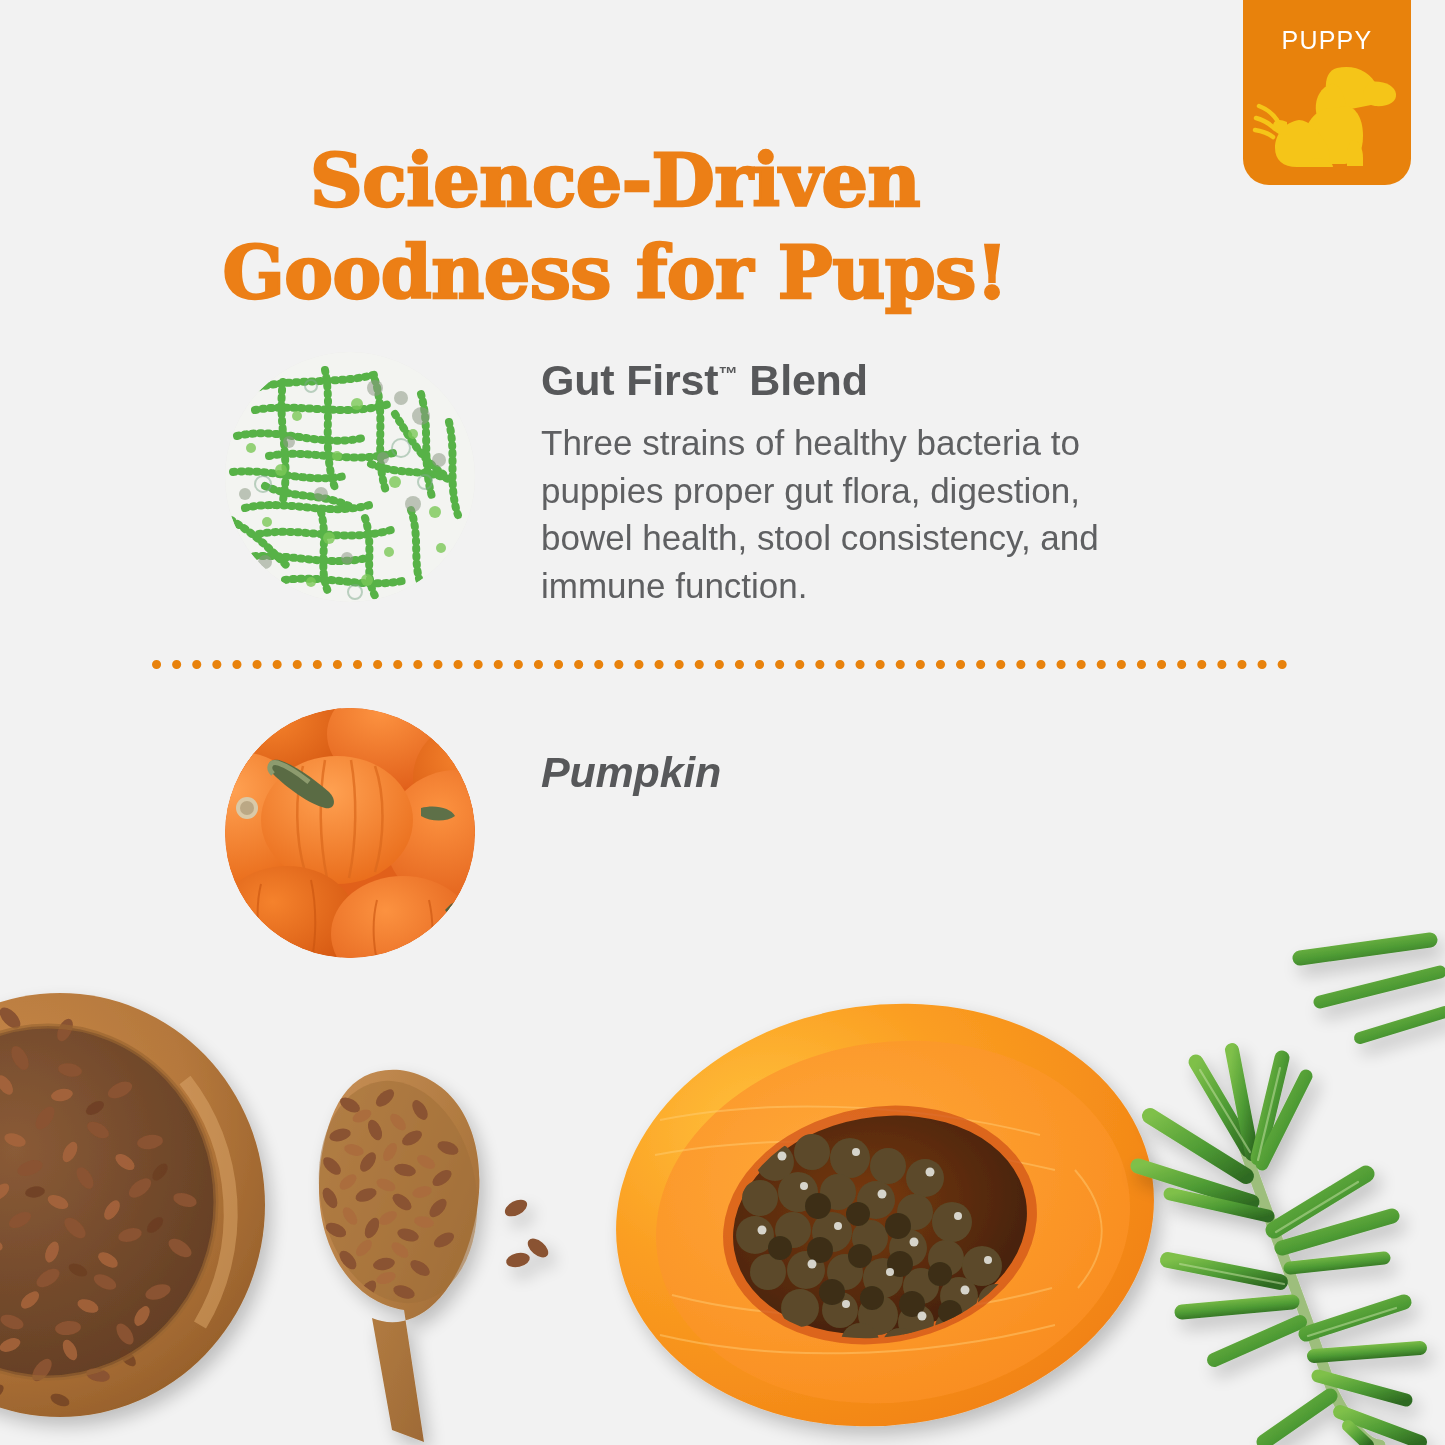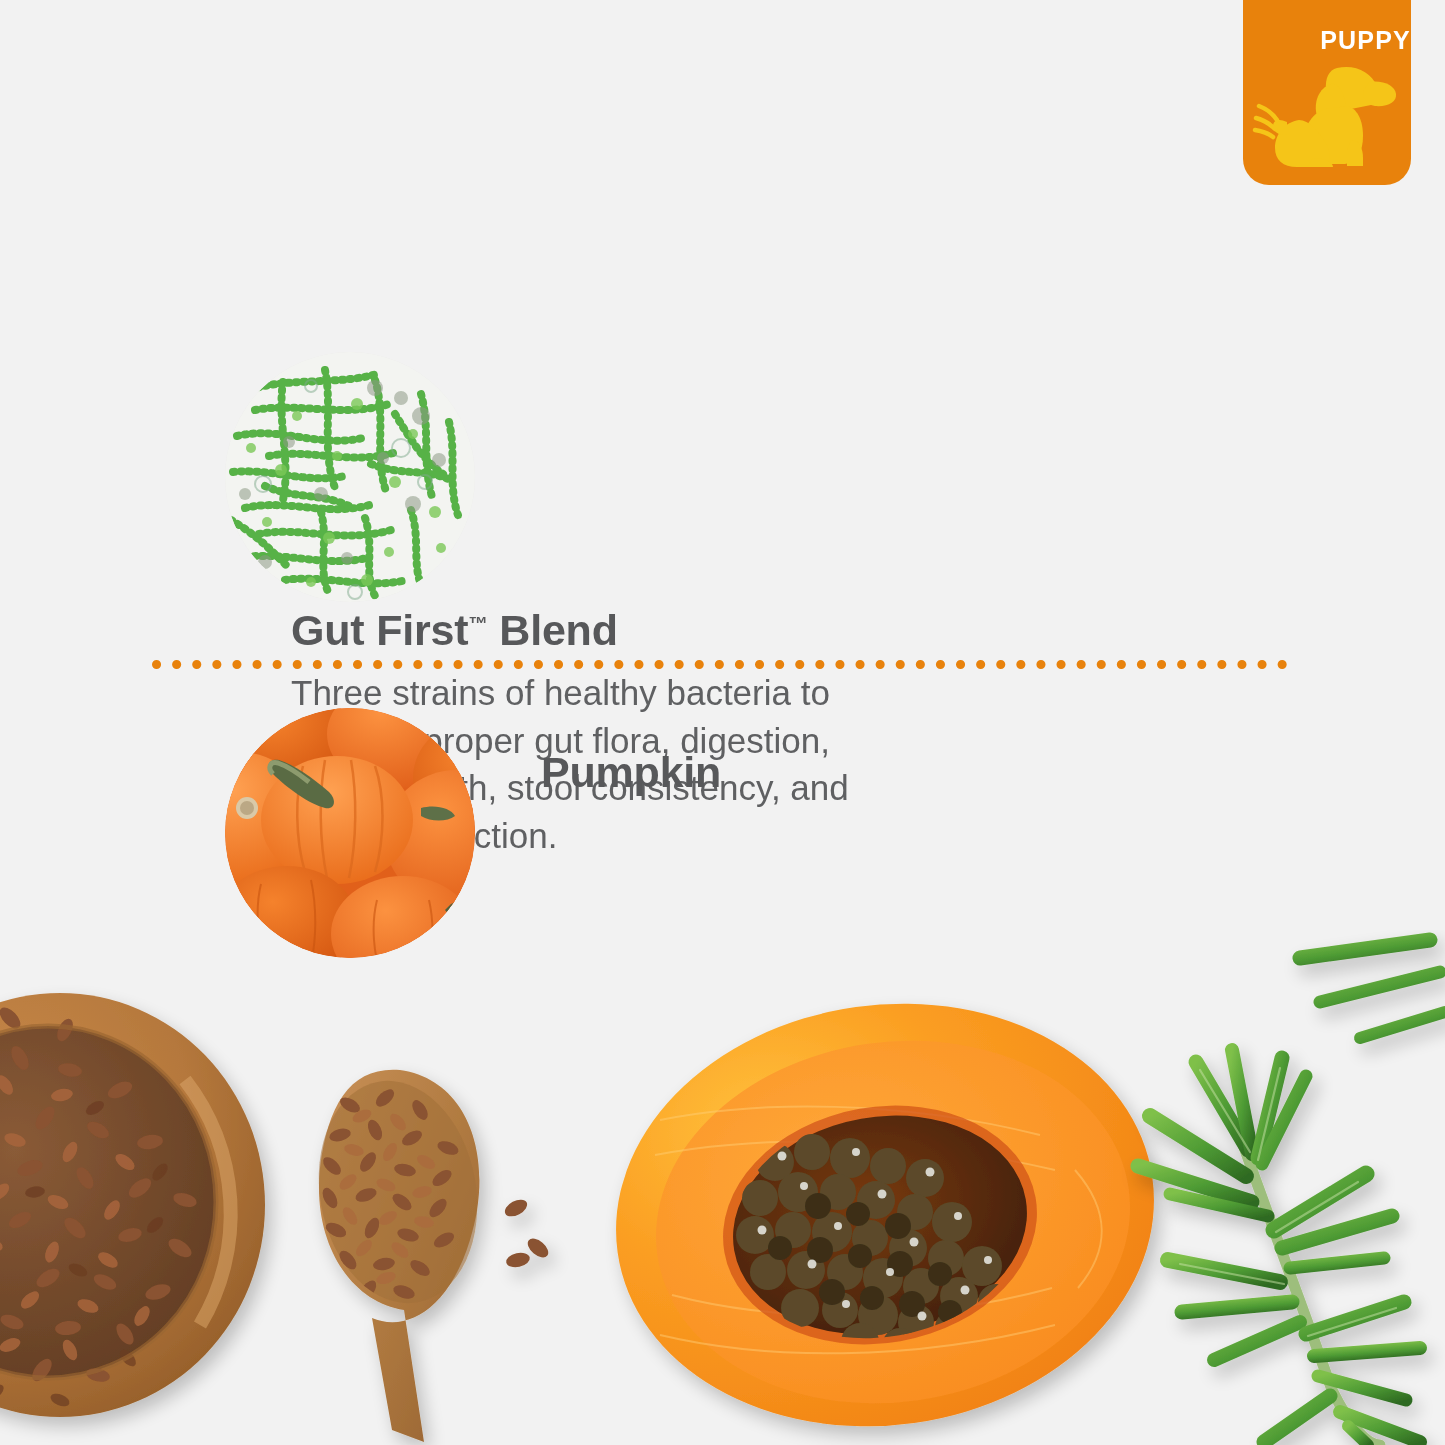--- a/index.html
+++ b/index.html
@@ -14,42 +14,42 @@
 
   
   .badge{
     position:absolute;left:1243px;top:-30px;width:168px;height:215px;
     background:#E8820C;
     border-radius:26px;
     overflow:hidden;
   }
   .badge-label{
     position:absolute;top:56px;left:0;width:100%;
-    text-align:right;color:#FFFFFF;
-    font-size:25px;font-weight:700;letter-spacing:1.2px;
+    text-align:center;color:#FFFFFF;
+    font-size:25px;font-weight:400;letter-spacing:1.2px;
   }
   .badge-dog{position:absolute;left:8px;top:92px;width:152px;height:110px;}
 
   
   .title{
     position:absolute;left:0;top:86px;width:1230px;
     text-align:center;
     color:#EC7F16;
     font-family:"DejaVu Serif", serif;
     font-weight:700;
     font-size:73px;
     line-height:1.26;
     letter-spacing:-0.5px;
     -webkit-text-stroke:2.4px #EC7F16;
     white-space:pre-line;
   }
 
   
   .feature{position:absolute;display:flex;align-items:flex-start;}
-  .f1{left:225px;top:352px;flex-direction:column;}
+  .f1{left:225px;top:352px;}
   .f2{left:225px;top:708px;}
 
   .thumb{
     width:250px;height:250px;border-radius:50%;
     overflow:hidden;flex:0 0 250px;position:relative;
     background:#EDEDEB;
   }
   .thumb svg{display:block;width:250px;height:250px;}
 
   .ftext{margin-left:66px;padding-top:6px;}
@@ -63,21 +63,21 @@
   .f-title sup{font-size:0.45em;vertical-align:super;font-weight:700;}
   .f-body{
     color:#5F6062;
     font-size:35px;
     line-height:1.36;
     margin:0;
     max-width:680px;
     white-space:pre-line;
   }
   .f2 .ftext{padding-top:42px;}
-  .f2 .f-title{margin-bottom:26px;}
+  .f2 .f-title{margin-bottom:26px;font-style:italic;}
 
   
   .divider{
     position:absolute;left:152px;top:655px;width:1140px;height:9px;
   }
 
   
   .photos{position:absolute;left:0;top:930px;width:1445px;height:515px;}
   .photos svg{display:block;}
 </style>
@@ -465,20 +465,22 @@
       </g>
 
       <g stroke="#F5C518" stroke-width="4.5" stroke-linecap="round" fill="none">
         <path d="M8 44 C 16 47, 22 52, 26 58"></path>
         <path d="M5 56 C 13 58, 19 62, 24 67"></path>
         <path d="M4 68 C 11 69, 17 71, 22 75"></path>
       </g>
     </svg>
   </div>
 
+  <h1 class="title">Science-Driven
+Goodness for Pups!</h1>
 
   <div class="feature f1">
     <div class="thumb">
       <svg viewBox="0 0 250 250" xmlns="http://www.w3.org/2000/svg">
         <defs>
           <clipPath id="clipMicro">
               <circle cx="125" cy="125" r="125"></circle>
             </clipPath>
           <pattern id="chainA" width="9" height="9" patternUnits="userSpaceOnUse">
             <circle cx="4.5" cy="4.5" r="4.2" fill="#4CAF3F"></circle>

